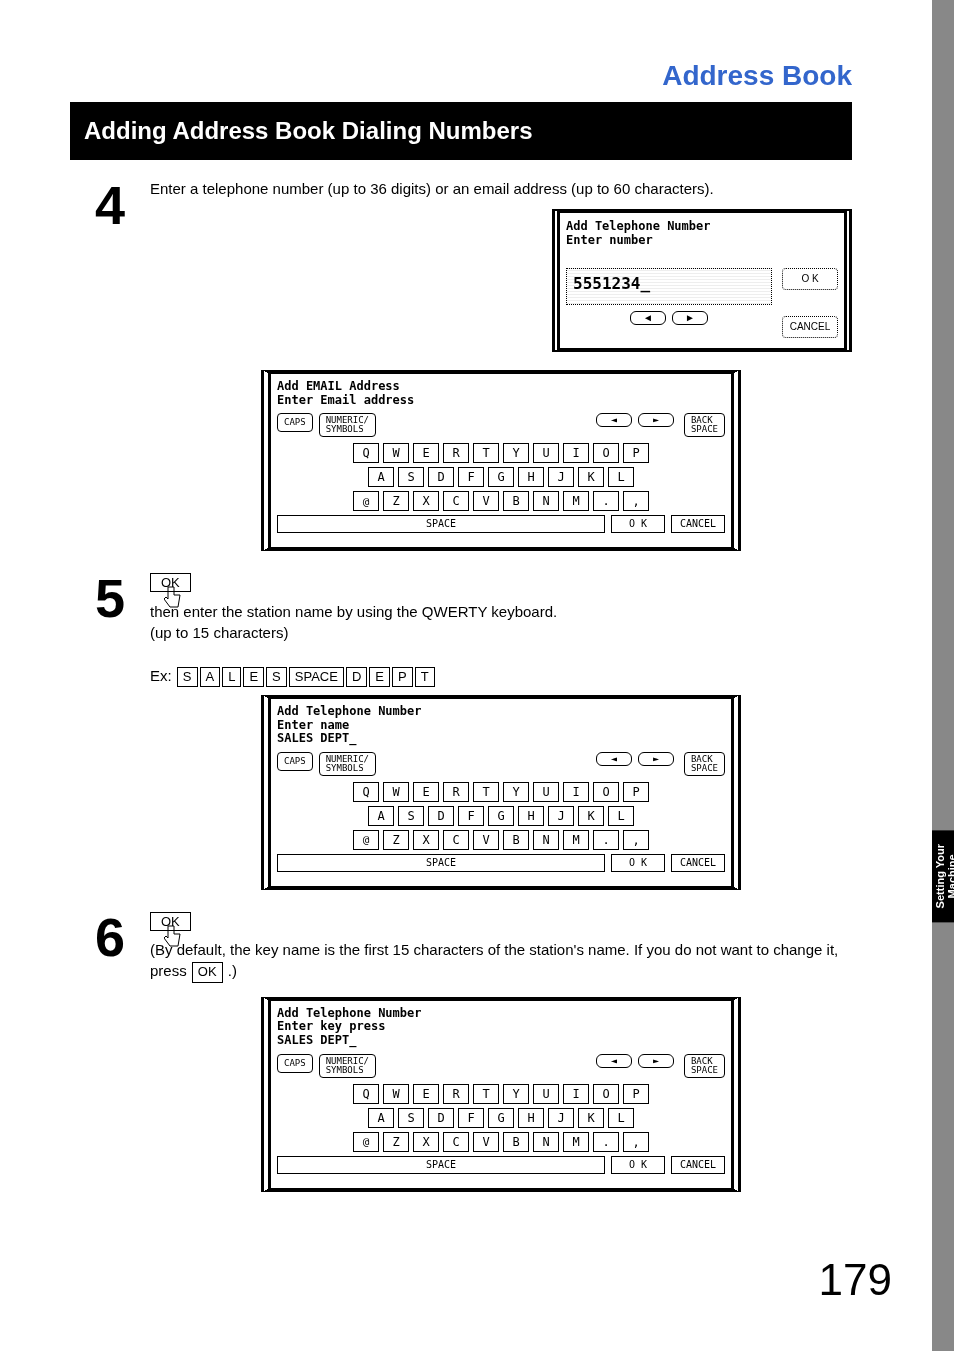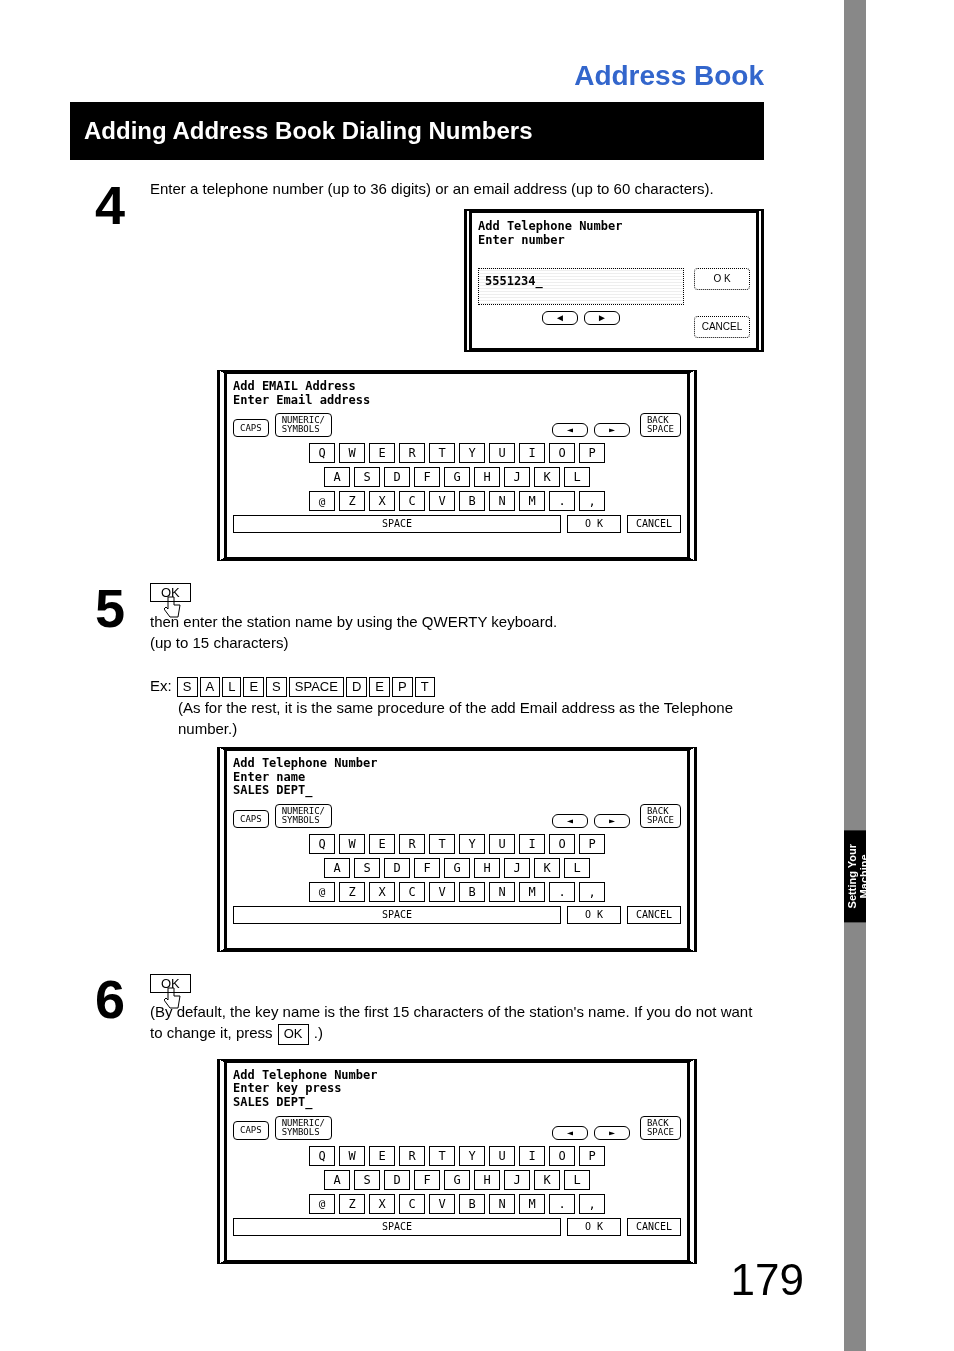--- a/index.html
+++ b/index.html
@@ -5,21 +5,21 @@
   * { box-sizing: border-box; }
   body {
     margin: 0;
     padding: 0;
     font-family: Arial, Helvetica, sans-serif;
     background: #fff;
     width: 954px;
   }
   .page {
     position: relative;
-    width: 866px;
+    width: 954px;
     height: 1351px;
     padding: 60px 80px 40px 70px;
     border-right: 22px solid #888;
   }
   .header-title {
     color: #3366cc;
     font-size: 28px;
     font-weight: bold;
     text-align: right;
     margin-bottom: 10px;
@@ -66,43 +66,43 @@
   }
   .lcd-num .hline { font-family: monospace; font-size: 12px; font-weight: bold; line-height:1.2;}
   .lcd-num .body { display:flex; gap:10px; margin-top:20px;}
   .lcd-num .input-area {
     flex:1;
     border: 1px dotted #000;
     background: repeating-linear-gradient(0deg,#eee,#eee 1px,#fff 1px,#fff 3px);
     padding: 4px 6px;
     font-family: monospace;
     font-weight: bold;
-    font-size: 12px;
+    font-size: 16px;
   }
   .lcd-num .side { display:flex; flex-direction:column; gap:26px; }
   .sbtn {
     border:1px dotted #000; border-radius:4px;
     font-size:10px; text-align:center; padding:3px 6px; width:56px;
   }
   .arrows-row { display:flex; gap:6px; justify-content:center; margin-top:6px; flex:1;}
   .abtn { border:1px solid #000; border-radius:6px; width:36px; height:14px; display:flex;align-items:center;justify-content:center; font-size:10px;}
   
   .lcd-kb {
     display:inline-block;
     width: 480px;
     border: 4px solid #000;
     border-left: 10px double #000;
     border-right: 10px double #000;
-    padding: 6px 6px 24px 6px;
+    padding: 6px 6px 14px 6px;
     background:#fff;
     font-family: monospace;
     text-align:left;
   }
   .lcd-kb .hline { font-size:12px; font-weight:bold; line-height:1.15;}
-  .lcd-kb .toprow { display:flex; gap:6px; margin:6px 0; align-items:flex-end;}
+  .lcd-kb .toprow { display:flex; gap:6px; margin:6px 0; align-items:flex-start;}
   .tbtn { border:1px solid #000; border-radius:4px; font-size:9px; padding:2px 6px; }
   .tbtn.backspace { margin-left:4px;}
   .spacer { flex:1; }
   .krow { display:flex; gap:4px; margin:4px 0; justify-content:center;}
   .key { border:1px solid #000; width:26px; height:20px; display:flex; align-items:center; justify-content:center; font-size:12px;}
   .key.at { font-size:11px;}
   .brow { display:flex; gap:6px; margin-top:4px;}
   .space-key { flex:1; border:1px solid #000; height:18px; font-size:10px; display:flex;align-items:center;justify-content:center;}
   .okcancel { display:flex; gap:6px;}
   .okcancel .sbtn2 { border:1px solid #000; width:54px; height:18px; font-size:10px; display:flex;align-items:center;justify-content:center;}
@@ -241,21 +241,20 @@
         <svg width="24" height="24">
             <path d="M4 2 L4 14 L2 12 L0 14 L6 22 L14 22 L16 10 L10 10 L10 2 Z" fill="none" stroke="#000" stroke-width="1"></path>
           </svg>
       </div>
       <div>then enter the station name by using the QWERTY keyboard.</div>
       <div>(up to 15 characters)</div>
       <div class="ex-line">
         <span>Ex:</span>
         <span><span class="keycap">S</span><span class="keycap">A</span><span class="keycap">L</span><span class="keycap">E</span><span class="keycap">S</span><span class="keycap">SPACE</span><span class="keycap">D</span><span class="keycap">E</span><span class="keycap">P</span><span class="keycap">T</span></span>
       </div>
-      <div class="note">(As for the rest, it is the same procedure of the add Email address as the Telephone number.)</div>
 
       <div class="screens center" style="margin-top:8px;">
         <div class="lcd-kb">
           <div class="hline">Add Telephone Number</div>
           <div class="hline">Enter name</div>
           <div class="hline">SALES DEPT_</div>
           <div class="toprow">
             <div class="tbtn">CAPS</div>
             <div class="tbtn" style="white-space:pre;line-height:1;">NUMERIC/
 SYMBOLS</div>

